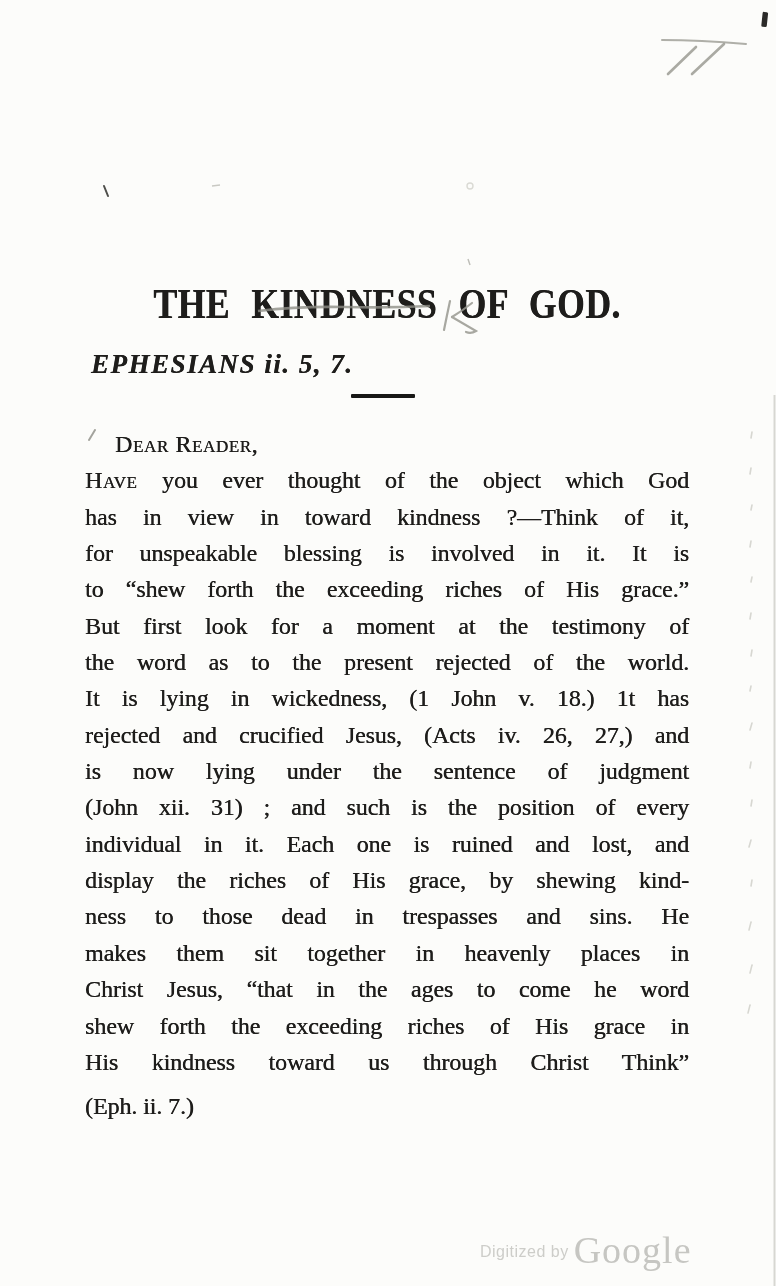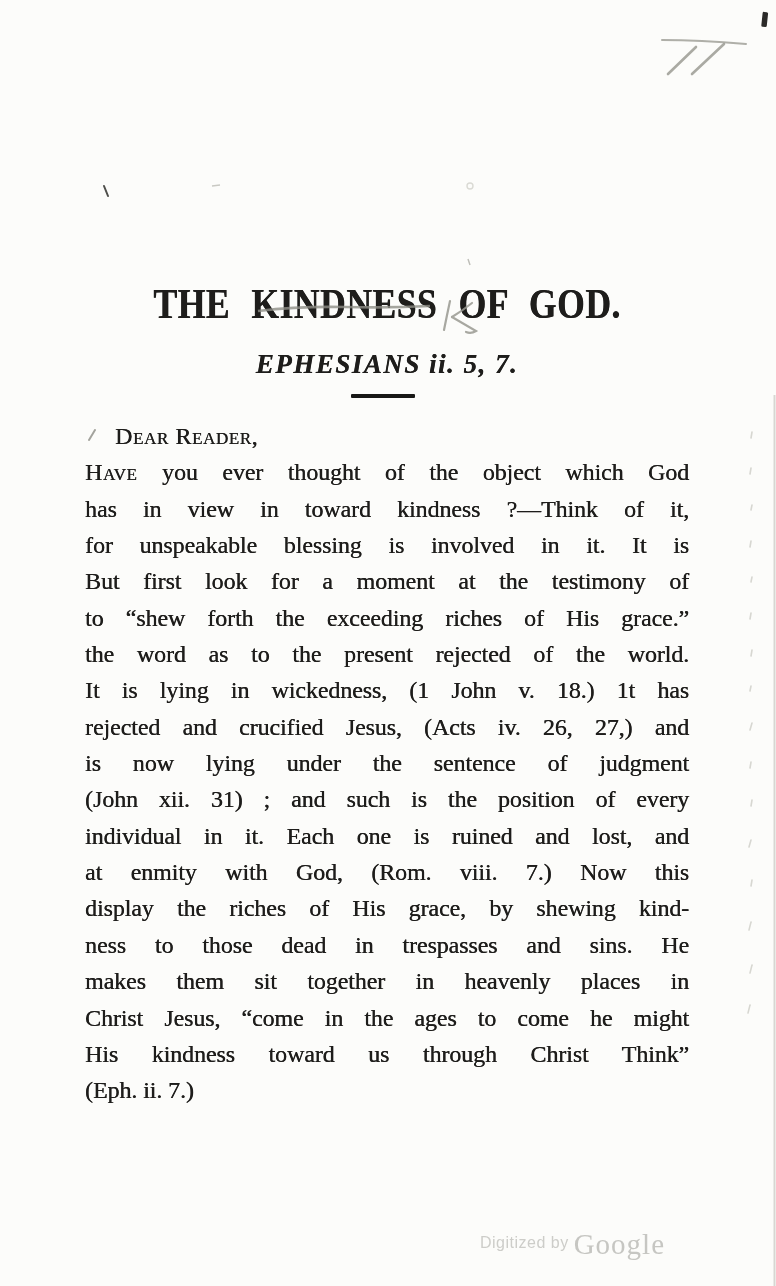--- a/index.html
+++ b/index.html
@@ -11,81 +11,81 @@
   }
   .page{position:absolute;inset:0;}
   .title{
     position:absolute;top:254px;left:85px;width:604px;
     text-align:center;font-size:42px;font-weight:bold;line-height:44px;
     letter-spacing:0.5px;word-spacing:14px;white-space:nowrap;
     transform:scaleX(0.85);transform-origin:50% 50%;
     text-shadow:0.4px 0 0 currentColor;
   }
   .subtitle{
-    position:absolute;top:327px;left:85px;width:604px;
-    text-align:center;font-size:27px;font-weight:bold;font-style:italic;
+    position:absolute;top:327px;left:91px;width:604px;
+    font-size:27px;font-weight:bold;font-style:italic;
     letter-spacing:1.5px;white-space:nowrap;
     text-shadow:0.3px 0 0 currentColor;
   }
   .divider{
     position:absolute;top:394px;left:351px;width:64px;height:4px;
     background:#181816;border-radius:1px;
   }
   .text-block{
     position:absolute;top:418px;left:85px;width:604px;
     font-size:24px;line-height:36.35px;
     text-shadow:0.35px 0 0 currentColor;
     letter-spacing:-0.1px;
   }
   .line{text-align:justify;text-align-last:justify;height:36.35px;overflow:visible;}
-  .line.left{text-align:left;text-align-last:left;}
+  .line.left{text-align:left;text-align-last:left;margin-top:8px;}
   .sc{font-variant:small-caps;letter-spacing:0.6px;}
   .watermark{
     position:absolute;top:1228px;left:480px;white-space:nowrap;
     user-select:none;
   }
   .wm-prefix{
     font-family:"Liberation Sans","DejaVu Sans",sans-serif;
     font-size:16px;color:#cdcdc9;vertical-align:6px;letter-spacing:0.5px;
   }
   .wm-brand{
     font-family:"Liberation Serif","DejaVu Serif",serif;
-    font-size:29px;color:#c6c6c2;letter-spacing:1px;
+    font-size:38px;color:#c6c6c2;letter-spacing:1px;
   }
   .overlay{position:absolute;inset:0;pointer-events:none;}
 </style>
 </head>
 <body>
 
 <div class="page">
 
   <h1 class="title">THE KINDNESS OF GOD.</h1>
 
   <h2 class="subtitle">EPHESIANS ii. 5, 7.</h2>
 
   <div class="divider"></div>
 
   <div class="text-block">
       <div class="line left" style="padding-left: 30px;"><span class="sc">Dear Reader,</span></div>
       <div class="line"><span class="sc">Have</span> you ever thought of the object which God</div>
       <div class="line">has in view in toward kindness ?—Think of it,</div>
       <div class="line">for unspeakable blessing is involved in it. It is</div>
+      <div class="line">to “shew forth the exceeding riches of His grace.”</div>
       <div class="line">But first look for a moment at the testimony of</div>
-      <div class="line">to “shew forth the exceeding riches of His grace.”</div>
       <div class="line">the word as to the present rejected of the world.</div>
       <div class="line">It is lying in wickedness, (1 John v. 18.) 1t has</div>
       <div class="line">rejected and crucified Jesus, (Acts iv. 26, 27,) and</div>
       <div class="line">is now lying under the sentence of judgment</div>
       <div class="line">(John xii. 31) ; and such is the position of every</div>
       <div class="line">individual in it. Each one is ruined and lost, and</div>
-      <div class="line">at enmity with God, (Rom. viii. 7.) Now this</div>
       <div class="line">display the riches of His grace, by shewing kind-</div>
       <div class="line">ness to those dead in trespasses and sins. He</div>
       <div class="line">makes them sit together in heavenly places in</div>
-      <div class="line">Christ Jesus, “come in the ages to come he might</div>
+      <div class="line">Christ Jesus, “that in the ages to come he word</div>
+      <div class="line">shew forth the exceeding riches of His grace in</div>
       <div class="line">His kindness toward us through Christ Think”</div>
       <div class="line left">(Eph. ii. 7.)</div>
     </div>
 
   <div class="watermark">
     <span class="wm-prefix">Digitized by </span><span class="wm-brand">Google</span>
   </div>
 
   <svg class="overlay" width="776" height="1286" viewBox="0 0 776 1286">
 

